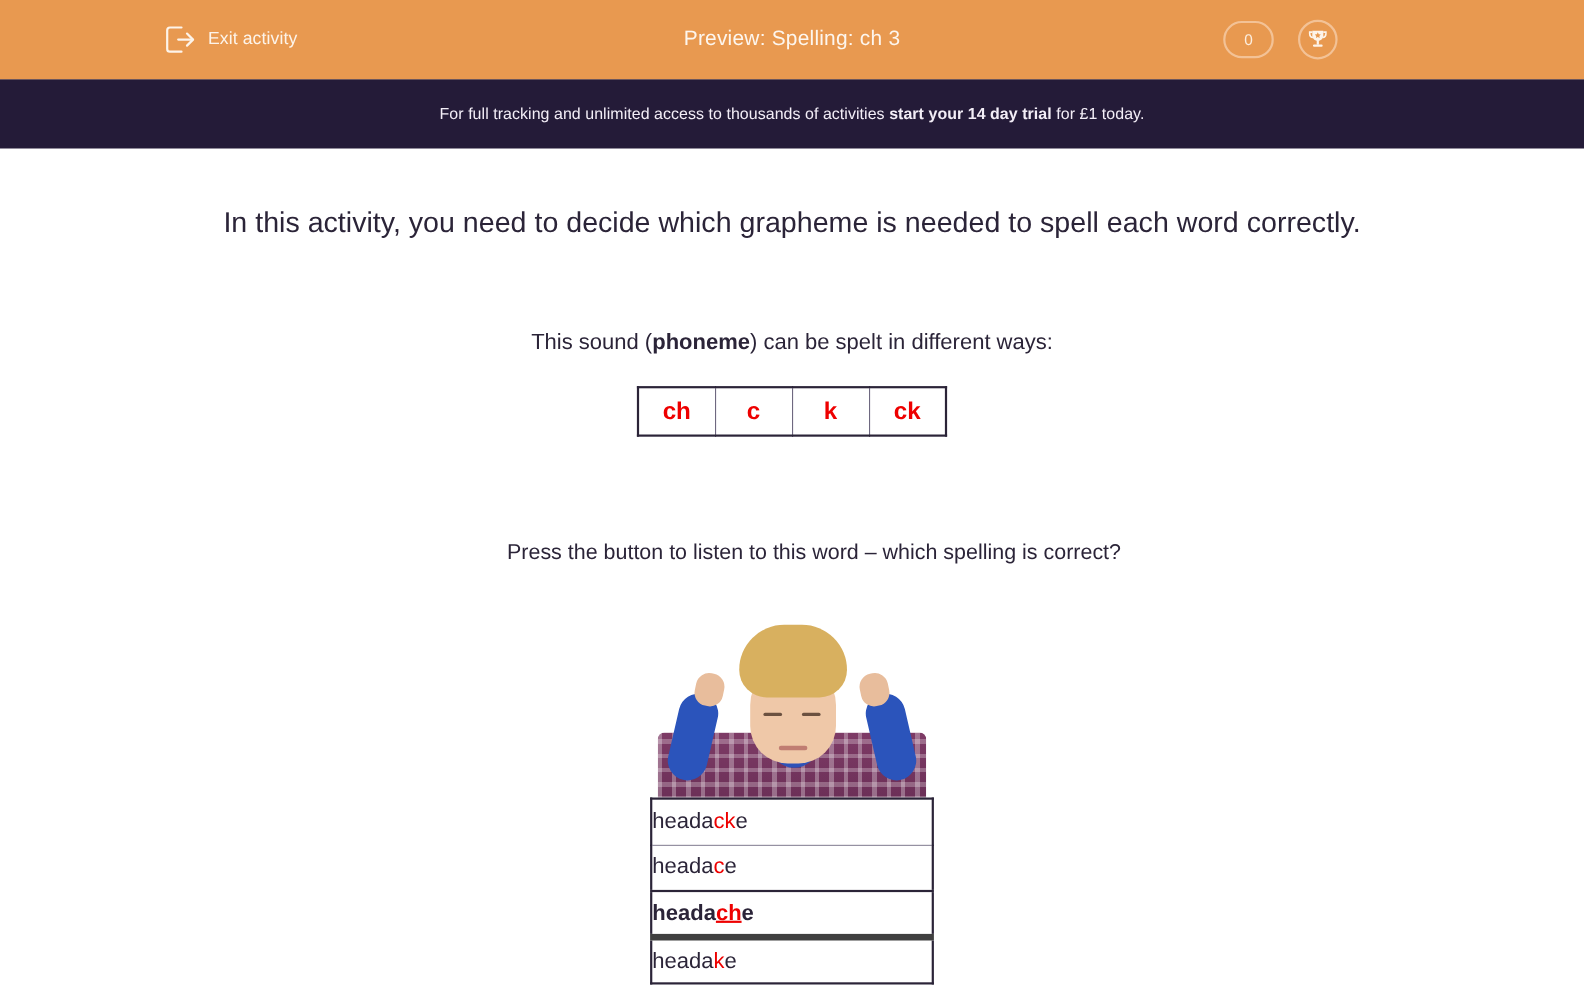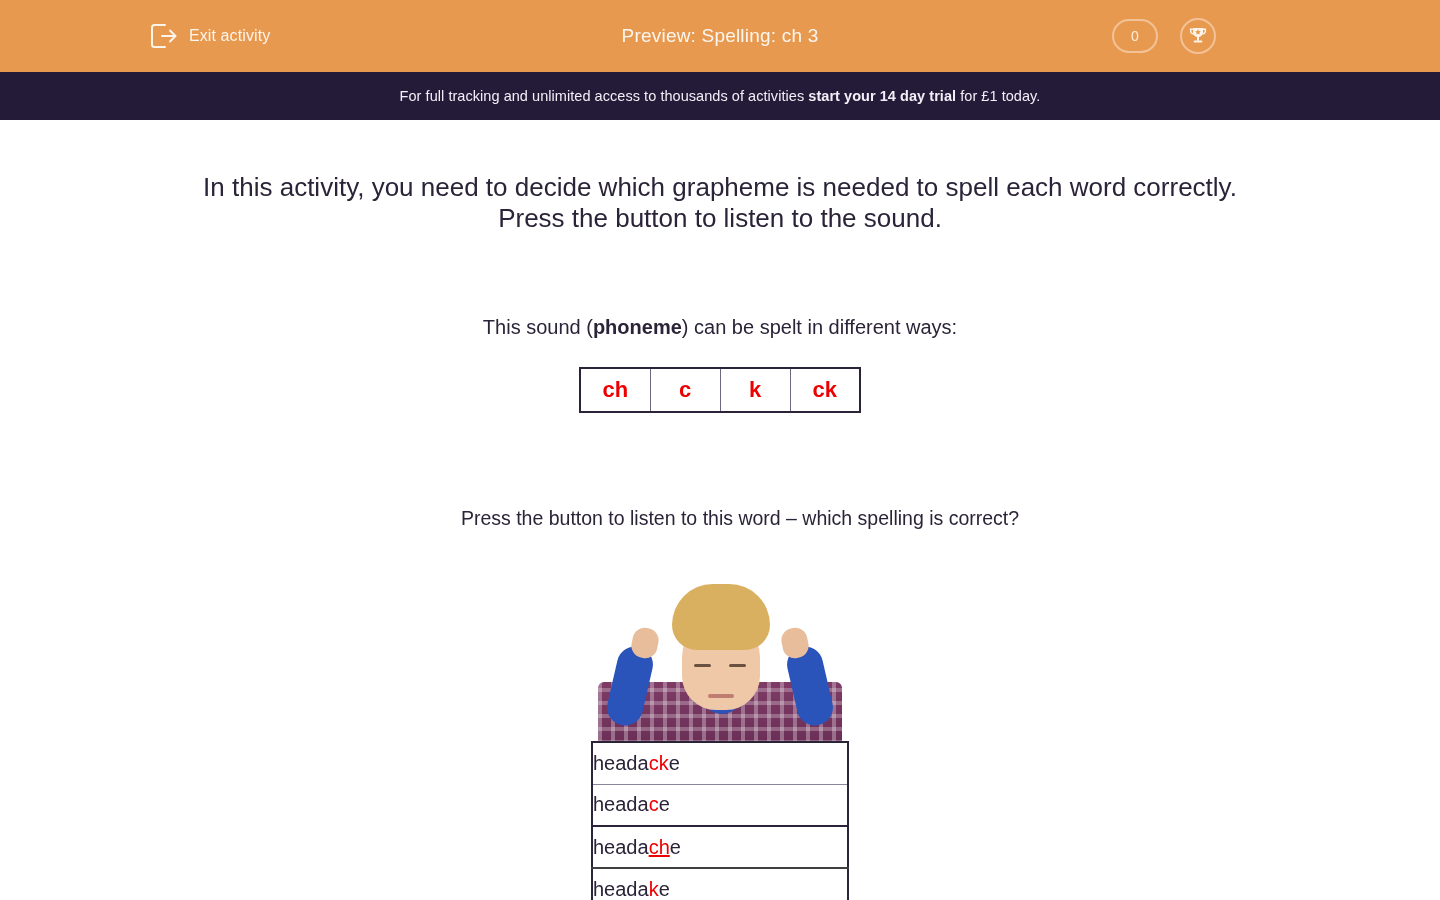--- a/index.html
+++ b/index.html
@@ -77,21 +77,21 @@
     border-radius: 50%;
     display: flex;
     align-items: center;
     justify-content: center;
     cursor: pointer;
   }
   .trophy-btn svg { display: block; }
 
   
   .promo {
-    height: 48px;
+    height: 63px;
     background: #241b38;
     display: flex;
     align-items: center;
     justify-content: center;
   }
   .promo-text {
     color: #f3eef7;
     font-size: 14.5px;
     letter-spacing: .05px;
   }
@@ -231,23 +231,23 @@
     height: 42px;
     text-align: left;
     vertical-align: middle;
     font-size: 20px;
     color: #2b2438;
     cursor: pointer;
     white-space: nowrap;
   }
   table.answers tr:first-child td { border-top: none; }
   table.answers tr.selected td {
-    font-weight: normal;
+    font-weight: bold;
     border-top: 2px solid #2b2438;
-    border-bottom: 2px solid #404040;
+    border-bottom: 6px solid #404040;
   }
   .hl { color: #ee0000; }
   tr.selected .hl { text-decoration: underline; }
 </style>
 </head>
 <body>
 
 <div class="topbar">
 
   <div class="exit-wrap">
@@ -283,21 +283,20 @@
 </div>
 
 <div class="promo">
   <div class="promo-text"><span>For full tracking and unlimited access to thousands of activities </span><b>start your 14 day trial</b><span> for £1 today.</span></div>
 </div>
 
 <div class="content">
 
   <div class="intro">
     <div>In this activity, you need to decide which grapheme is needed to spell each word correctly.</div>
-    <div>Press the button to listen to the sound.</div>
   </div>
 
   <div class="phoneme-block">
     <div class="phoneme-line"><span>This sound (</span><b>phoneme</b><span>) can be spelt in different ways:</span></div>
 
     <table class="grapheme-table">
       <tbody>
           <tr>
         <td>ch</td>
         <td>c</td>

